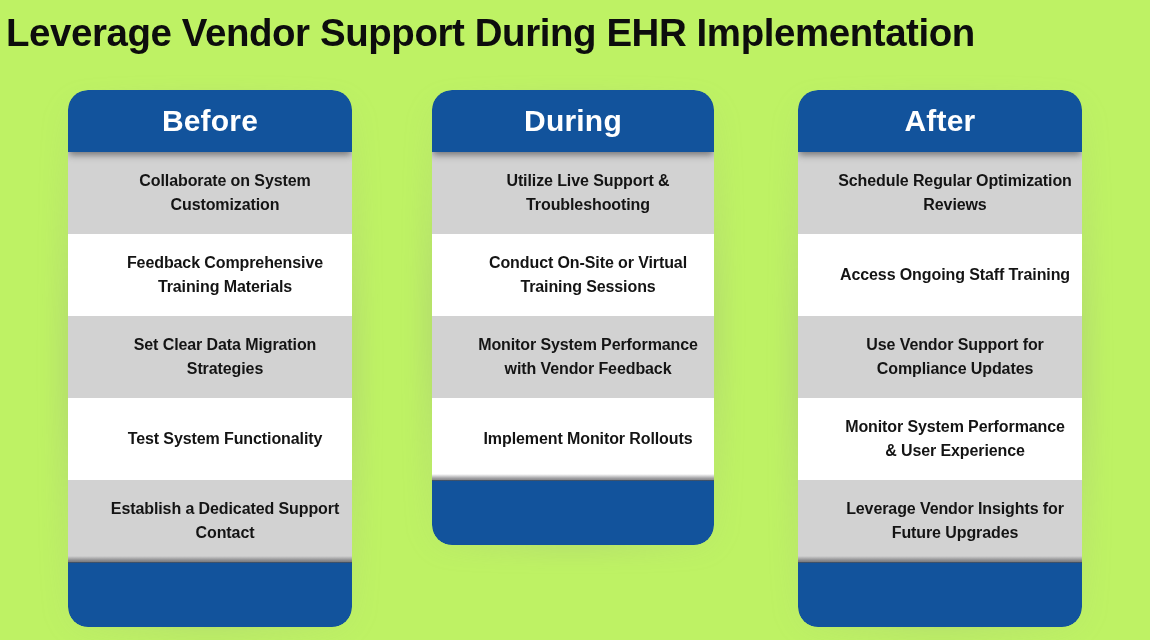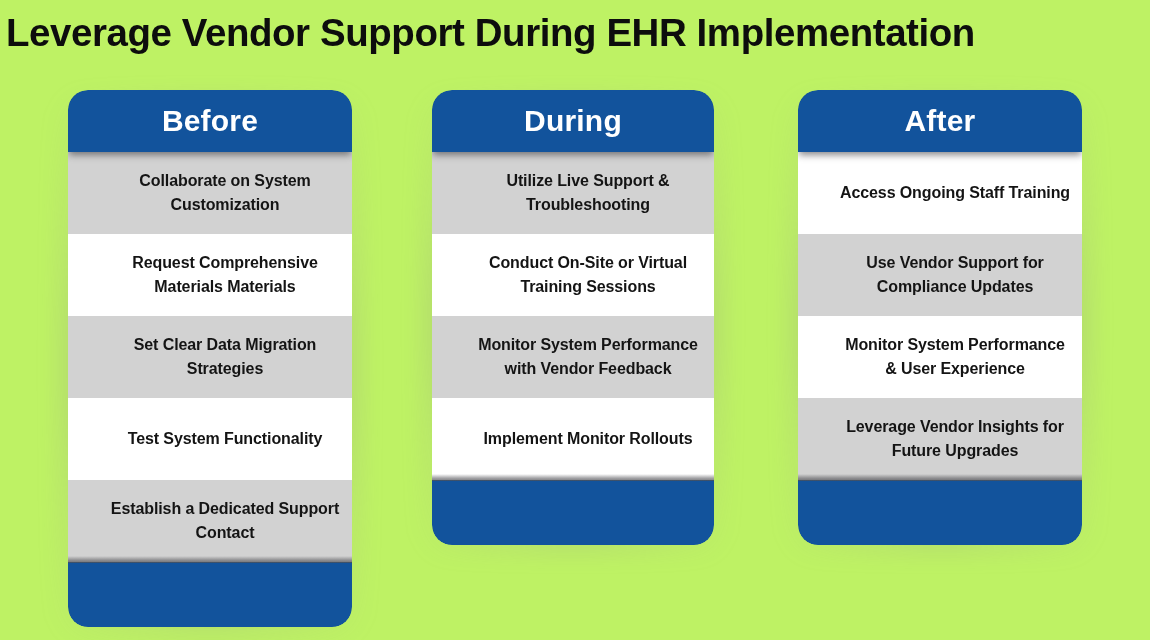--- a/index.html
+++ b/index.html
@@ -166,21 +166,21 @@
         <div class="card-shadow"></div>
         <div class="card-inner">
           <div class="card-head">
             <span class="card-head-label">Before</span>
           </div>
           <div class="card-body">
             <div class="row shade-gray">
               <span class="row-text">Collaborate on System Customization</span>
             </div>
             <div class="row shade-white">
-              <span class="row-text">Request Comprehensive Materials Materials</span>
+              <span class="row-text">Feedback Comprehensive Training Materials</span>
             </div>
             <div class="row shade-gray">
               <span class="row-text">Set Clear Data Migration Strategies</span>
             </div>
             <div class="row shade-white">
               <span class="row-text">Test System Functionality</span>
             </div>
             <div class="row shade-gray">
               <span class="row-text">Establish a Dedicated Support Contact</span>
             </div>
@@ -215,20 +215,23 @@
           </div>
         </div>
       </div>
       <div class="card col-2">
         <div class="card-shadow"></div>
         <div class="card-inner">
           <div class="card-head">
             <span class="card-head-label">After</span>
           </div>
           <div class="card-body">
+            <div class="row shade-gray">
+              <span class="row-text">Schedule Regular Optimization Reviews</span>
+            </div>
             <div class="row shade-white">
               <span class="row-text">Access Ongoing Staff Training</span>
             </div>
             <div class="row shade-gray">
               <span class="row-text">Use Vendor Support for Compliance Updates</span>
             </div>
             <div class="row shade-white">
               <span class="row-text">Monitor System Performance &amp; User Experience</span>
             </div>
             <div class="row shade-gray">

